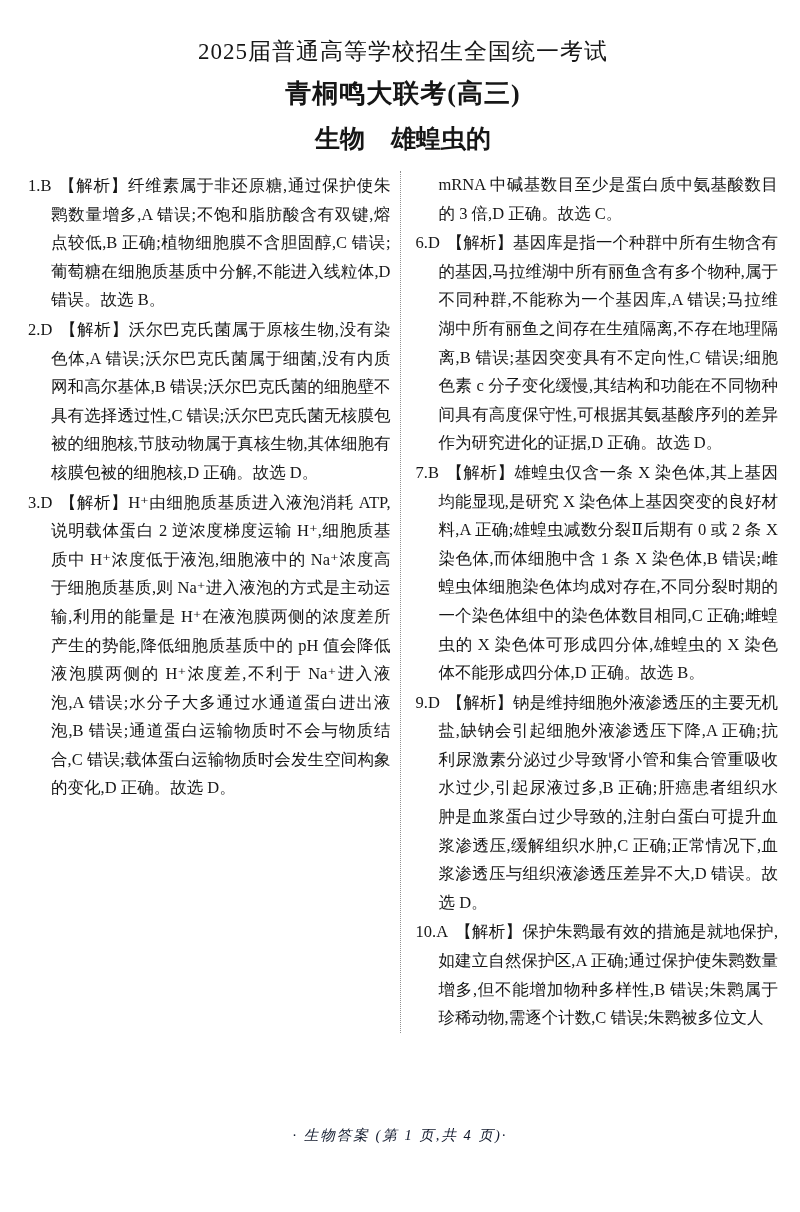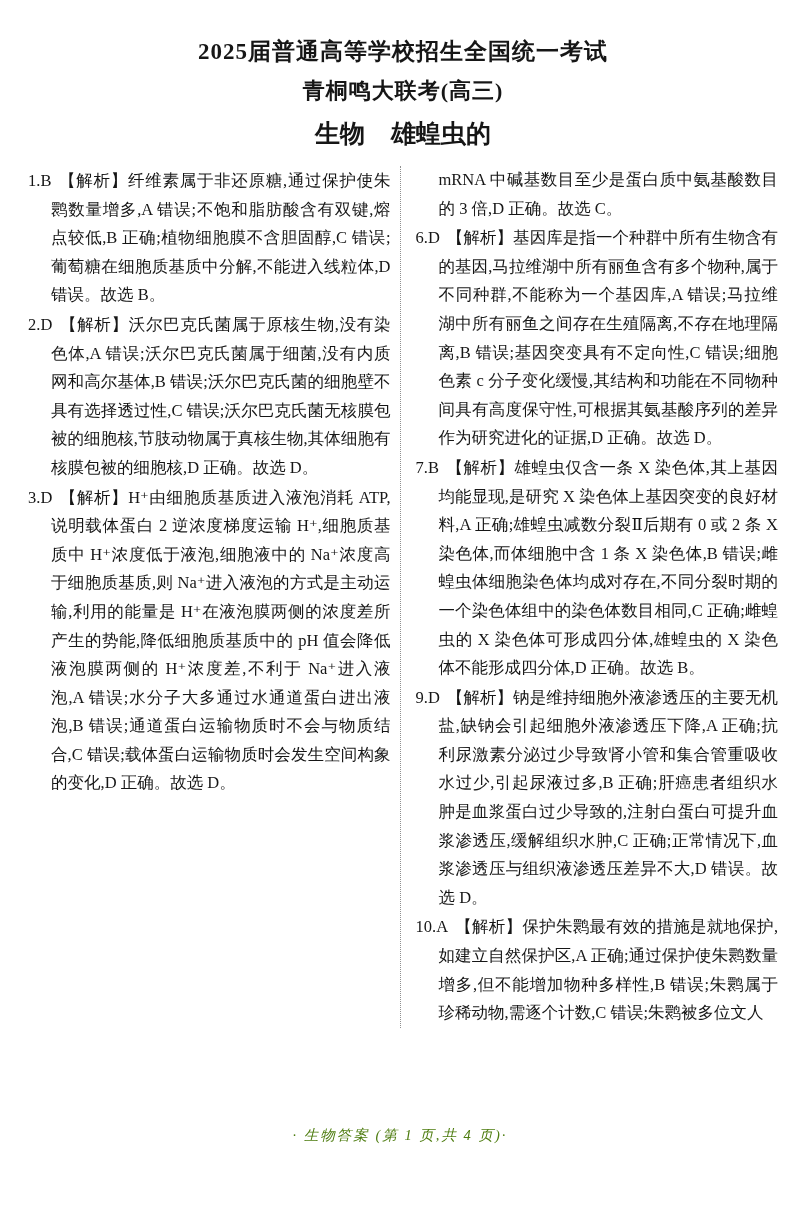--- a/index.html
+++ b/index.html
@@ -16,26 +16,26 @@
     font-family: "Liberation Serif", "DejaVu Serif", serif;
   }
   .page {
     box-sizing: border-box;
     width: 800px;
     padding: 36px 22px 0 28px;
   }
   header { text-align: center; }
   .t1 {
     font-size: 23px;
-    font-weight: bold;
+    font-weight: normal;
     letter-spacing: 1px;
     margin: 0 0 9px 0;
   }
   .t2 {
-    font-size: 22px;
+    font-size: 26px;
     font-weight: bold;
     letter-spacing: 1px;
     margin: 4px 0 11px 0;
   }
   .t3 {
     font-size: 25px;
     font-weight: bold;
     margin: 0 0 16px 0;
   }
   .t3 .gap { display: inline-block; width: 26px; }
@@ -75,21 +75,21 @@
   }
   footer {
     position: absolute;
     left: 0;
     right: 0;
     top: 1126px;
     text-align: center;
     font-size: 14.5px;
     font-style: italic;
     letter-spacing: 2px;
-    color: #4d7c0f;
+    color: #0f172a;
   }
 </style>
 </head>
 <body>
 
 <div class="page">
   <header>
     <h1 class="t1">2025届普通高等学校招生全国统一考试</h1>
     <h2 class="t2">青桐鸣大联考(高三)</h2>
     <h3 class="t3"><span>生物</span><span class="gap"></span><span>雄蝗虫的</span></h3>

